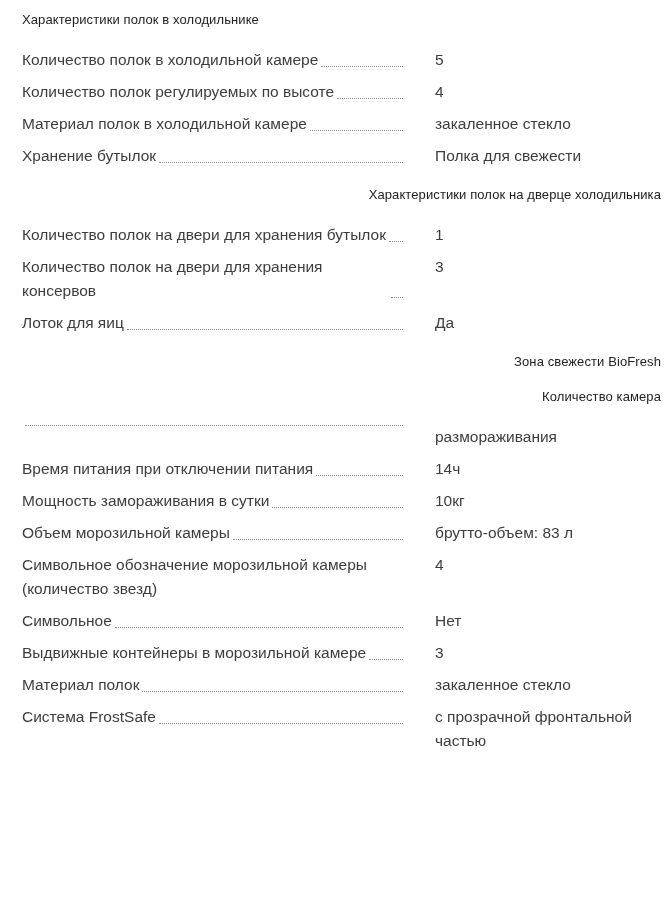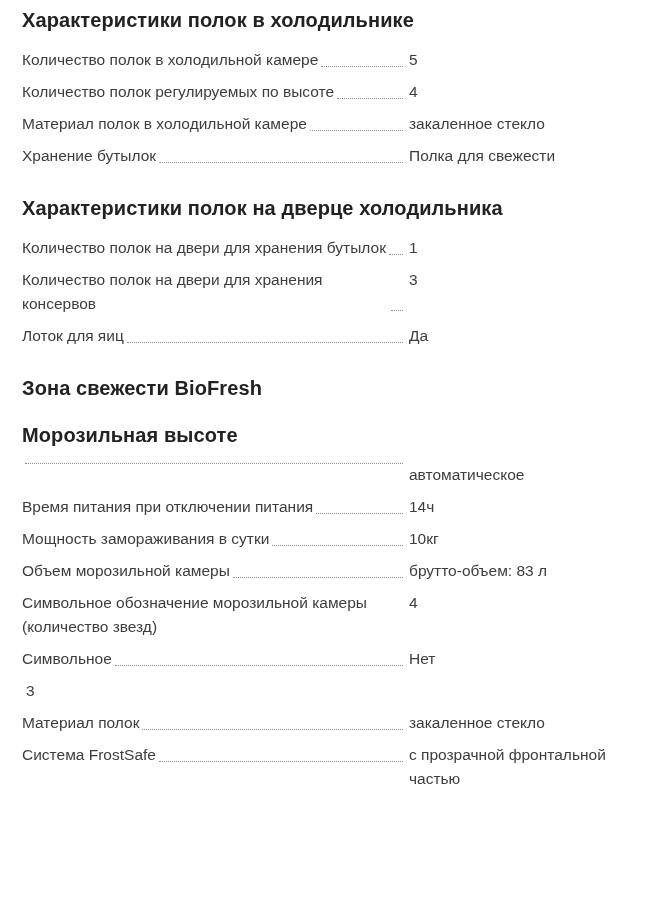--- a/index.html
+++ b/index.html
@@ -13,35 +13,36 @@
   body{
     width:669px;
     height:922px;
     overflow:hidden;
     font-family:"Liberation Sans","DejaVu Sans",sans-serif;
     color:var(--text-color);
     padding:9px 8px 0 22px;
   }
   .section{margin:0;}
   .section-title{
-    font-size:20px;
-    font-weight:bold;
+    font-size:13px;
+    font-weight:normal;
     color:var(--heading-color);
     line-height:22px;
     margin:0 0 13px 0;
     letter-spacing:.1px;
   }
-  .section + .section .section-title{margin-top:25px;}
+  .section + .section .section-title{margin-top:12px;text-align:right;}
   .rows{display:block;}
   .spec-row{
     display:flex;
     align-items:flex-start;
     font-size:15.5px;
     line-height:24px;
     padding:4px 0;
+    gap:26px;
   }
   .label-cell{
     flex:0 0 383px;
     max-width:383px;
     display:flex;
     align-items:flex-start;
   }
   .label{flex:0 1 auto;}
   .leader{
     flex:1 1 12px;
@@ -125,27 +126,27 @@
     <div class="value">Да</div>
   </div>
 </div>
   </section>
 
   <section class="section">
     <h2 class="section-title">Зона свежести BioFresh</h2>
   </section>
 
   <section class="section">
-    <h2 class="section-title">Морозильная высоте</h2>
-    <div class="rows">
-  <div class="spec-row">
-    <div class="label-cell">
-      <span class="leader"></span>
-    </div>
-    <div class="value">автоматическое</div>
+    <h2 class="section-title">Количество камера</h2>
+    <div class="rows">
+  <div class="spec-row">
+    <div class="label-cell">
+      <span class="leader"></span>
+    </div>
+    <div class="value">размораживания</div>
   </div>
 
   <div class="spec-row">
     <div class="label-cell">
       <span class="label">Время питания при отключении питания</span>
       <span class="leader"></span>
     </div>
     <div class="value">14ч</div>
   </div>
 
@@ -179,20 +180,24 @@
       <span class="leader"></span>
     </div>
     <div class="value">Нет</div>
   </div>
 </div>
   </section>
 
   <section class="section">
     <div class="rows">
   <div class="spec-row">
+    <div class="label-cell">
+      <span class="label">Выдвижные контейнеры в морозильной камере</span>
+      <span class="leader"></span>
+    </div>
     <div class="value">3</div>
   </div>
 
   <div class="spec-row">
     <div class="label-cell">
       <span class="label">Материал полок</span>
       <span class="leader"></span>
     </div>
     <div class="value">закаленное стекло</div>
   </div>

